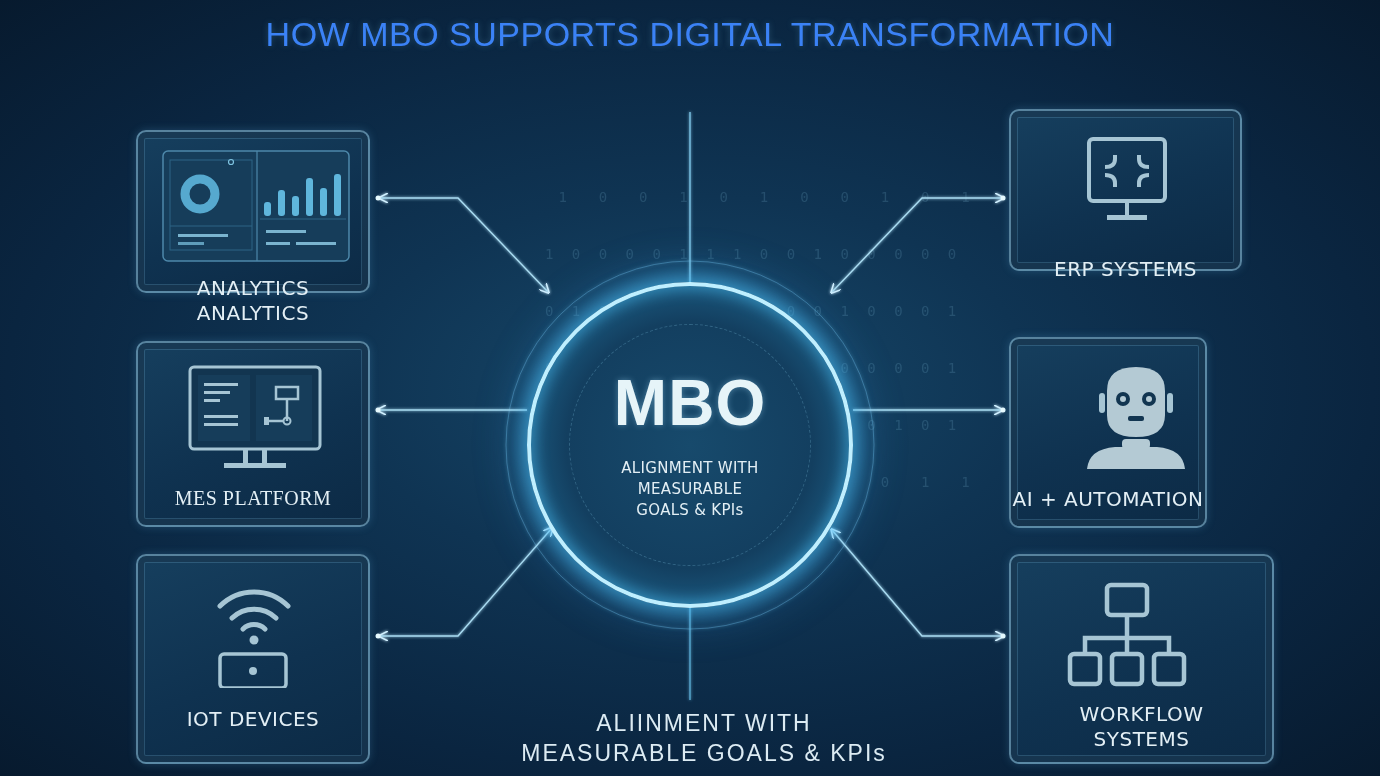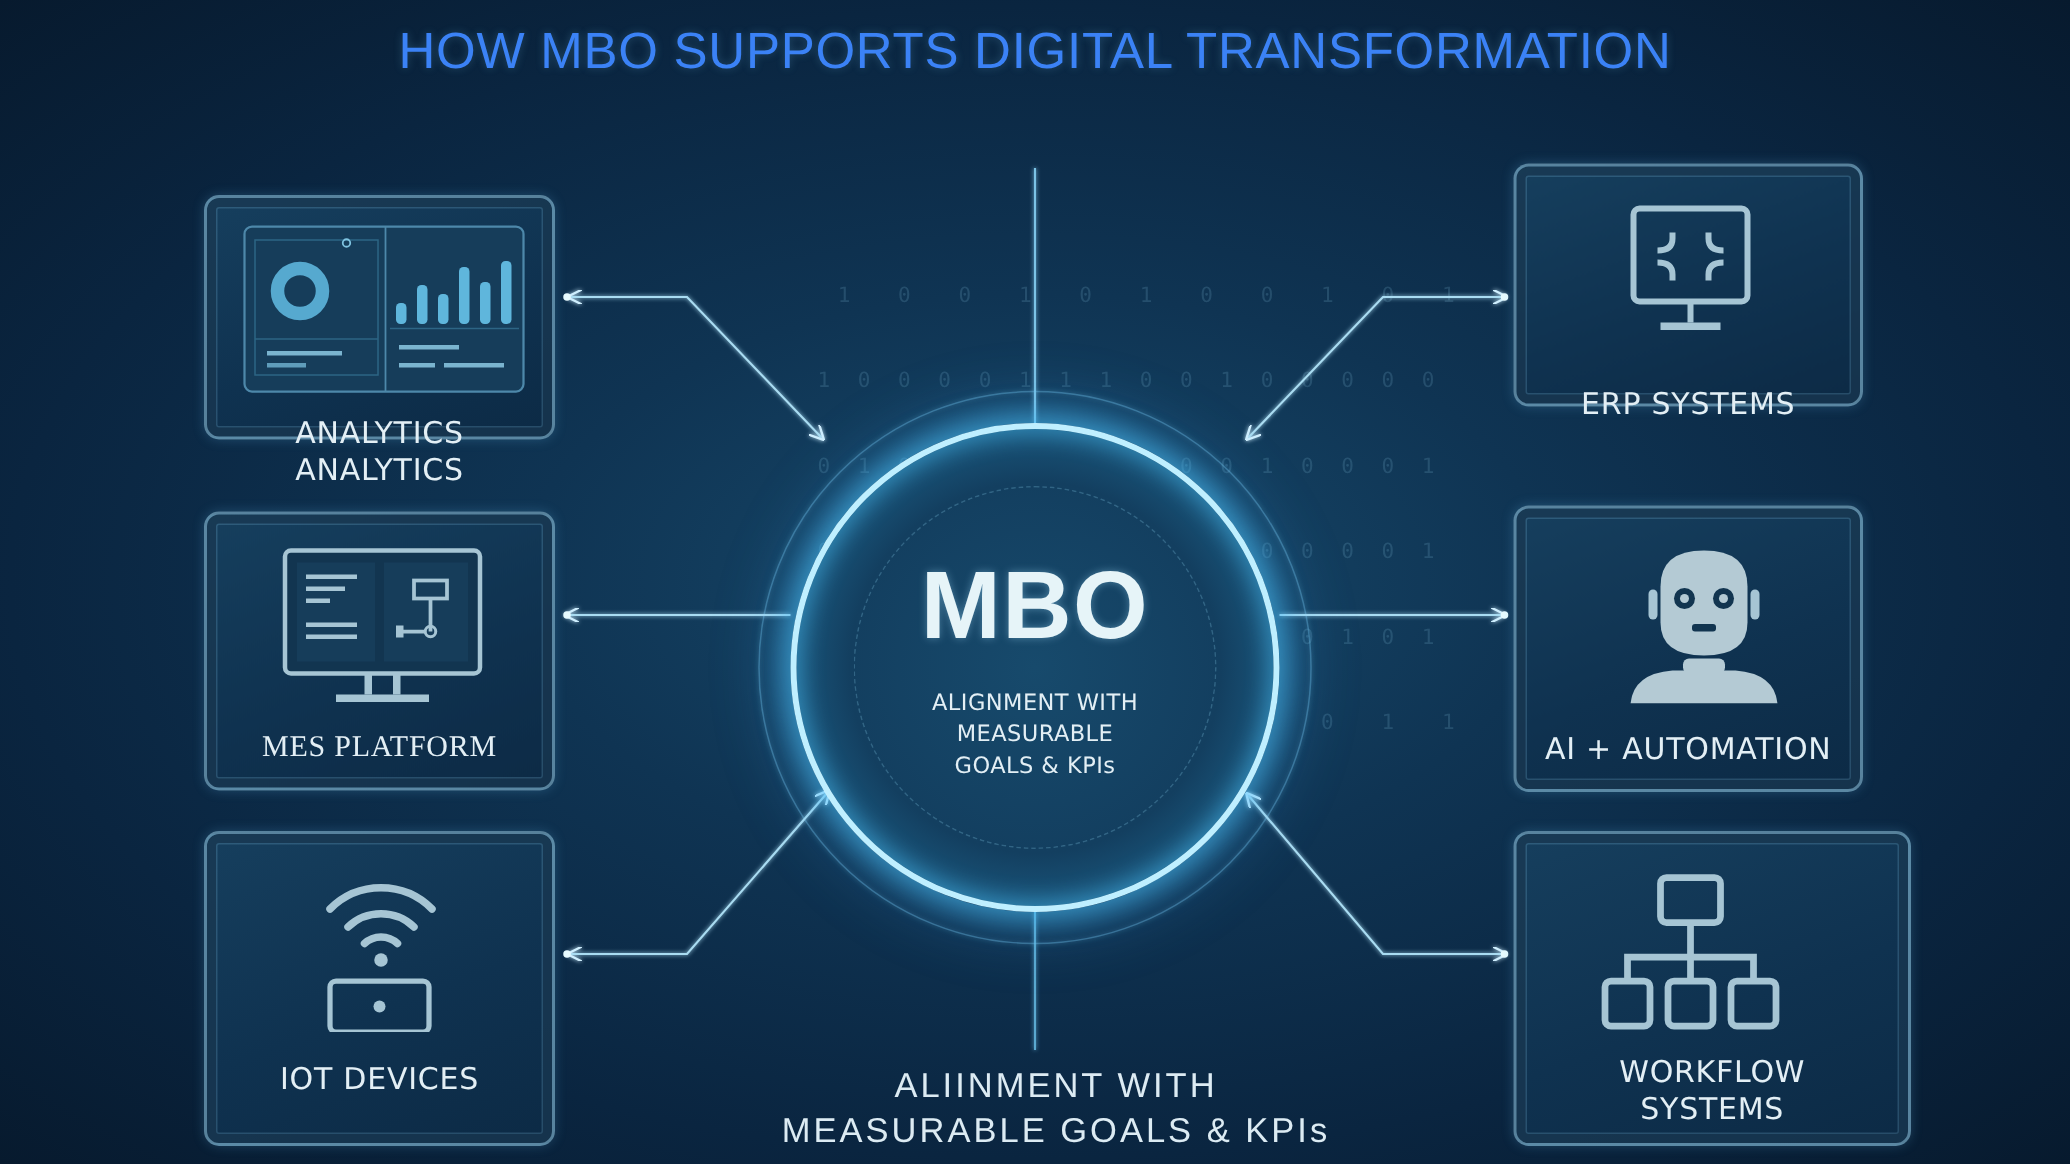--- a/index.html
+++ b/index.html
@@ -201,21 +201,21 @@
       <path d="M54,52 L54,48 Q54,40 64,40"></path>
     </g>
     <rect x="40" y="66" width="4" height="14" fill="#a6c5d4"></rect>
     <rect x="22" y="80" width="40" height="5" fill="#a6c5d4"></rect>
   </svg>
   <div class="label" style="top:146px;">
     <div>ERP SYSTEMS</div>
   </div>
 </div>
 
-<div class="card" style="left:1009px;top:337px;width:233px;height:191px;">
+<div class="card" style="left:1009px;top:337px;width:198px;height:191px;">
   <svg class="icon" style="left:74px;top:26px;" width="102" height="104" viewBox="0 0 102 104">
     <rect x="14" y="28" width="6" height="20" rx="3" fill="#a6c5d4"></rect>
     <rect x="82" y="28" width="6" height="20" rx="3" fill="#a6c5d4"></rect>
     <path d="M22,26 Q22,2 51,2 Q80,2 80,26 L80,50 Q80,72 51,72 Q22,72 22,50 Z" fill="#b4cad4"></path>
     <circle cx="38" cy="34" r="7" fill="#123550"></circle>
       <circle cx="38" cy="34" r="3" fill="#b4cad4"></circle>
     <circle cx="64" cy="34" r="7" fill="#123550"></circle>
       <circle cx="64" cy="34" r="3" fill="#b4cad4"></circle>
     <rect x="43" y="51" width="16" height="5" rx="2" fill="#123550"></rect>
     <rect x="37" y="74" width="28" height="10" rx="4" fill="#b4cad4"></rect>

